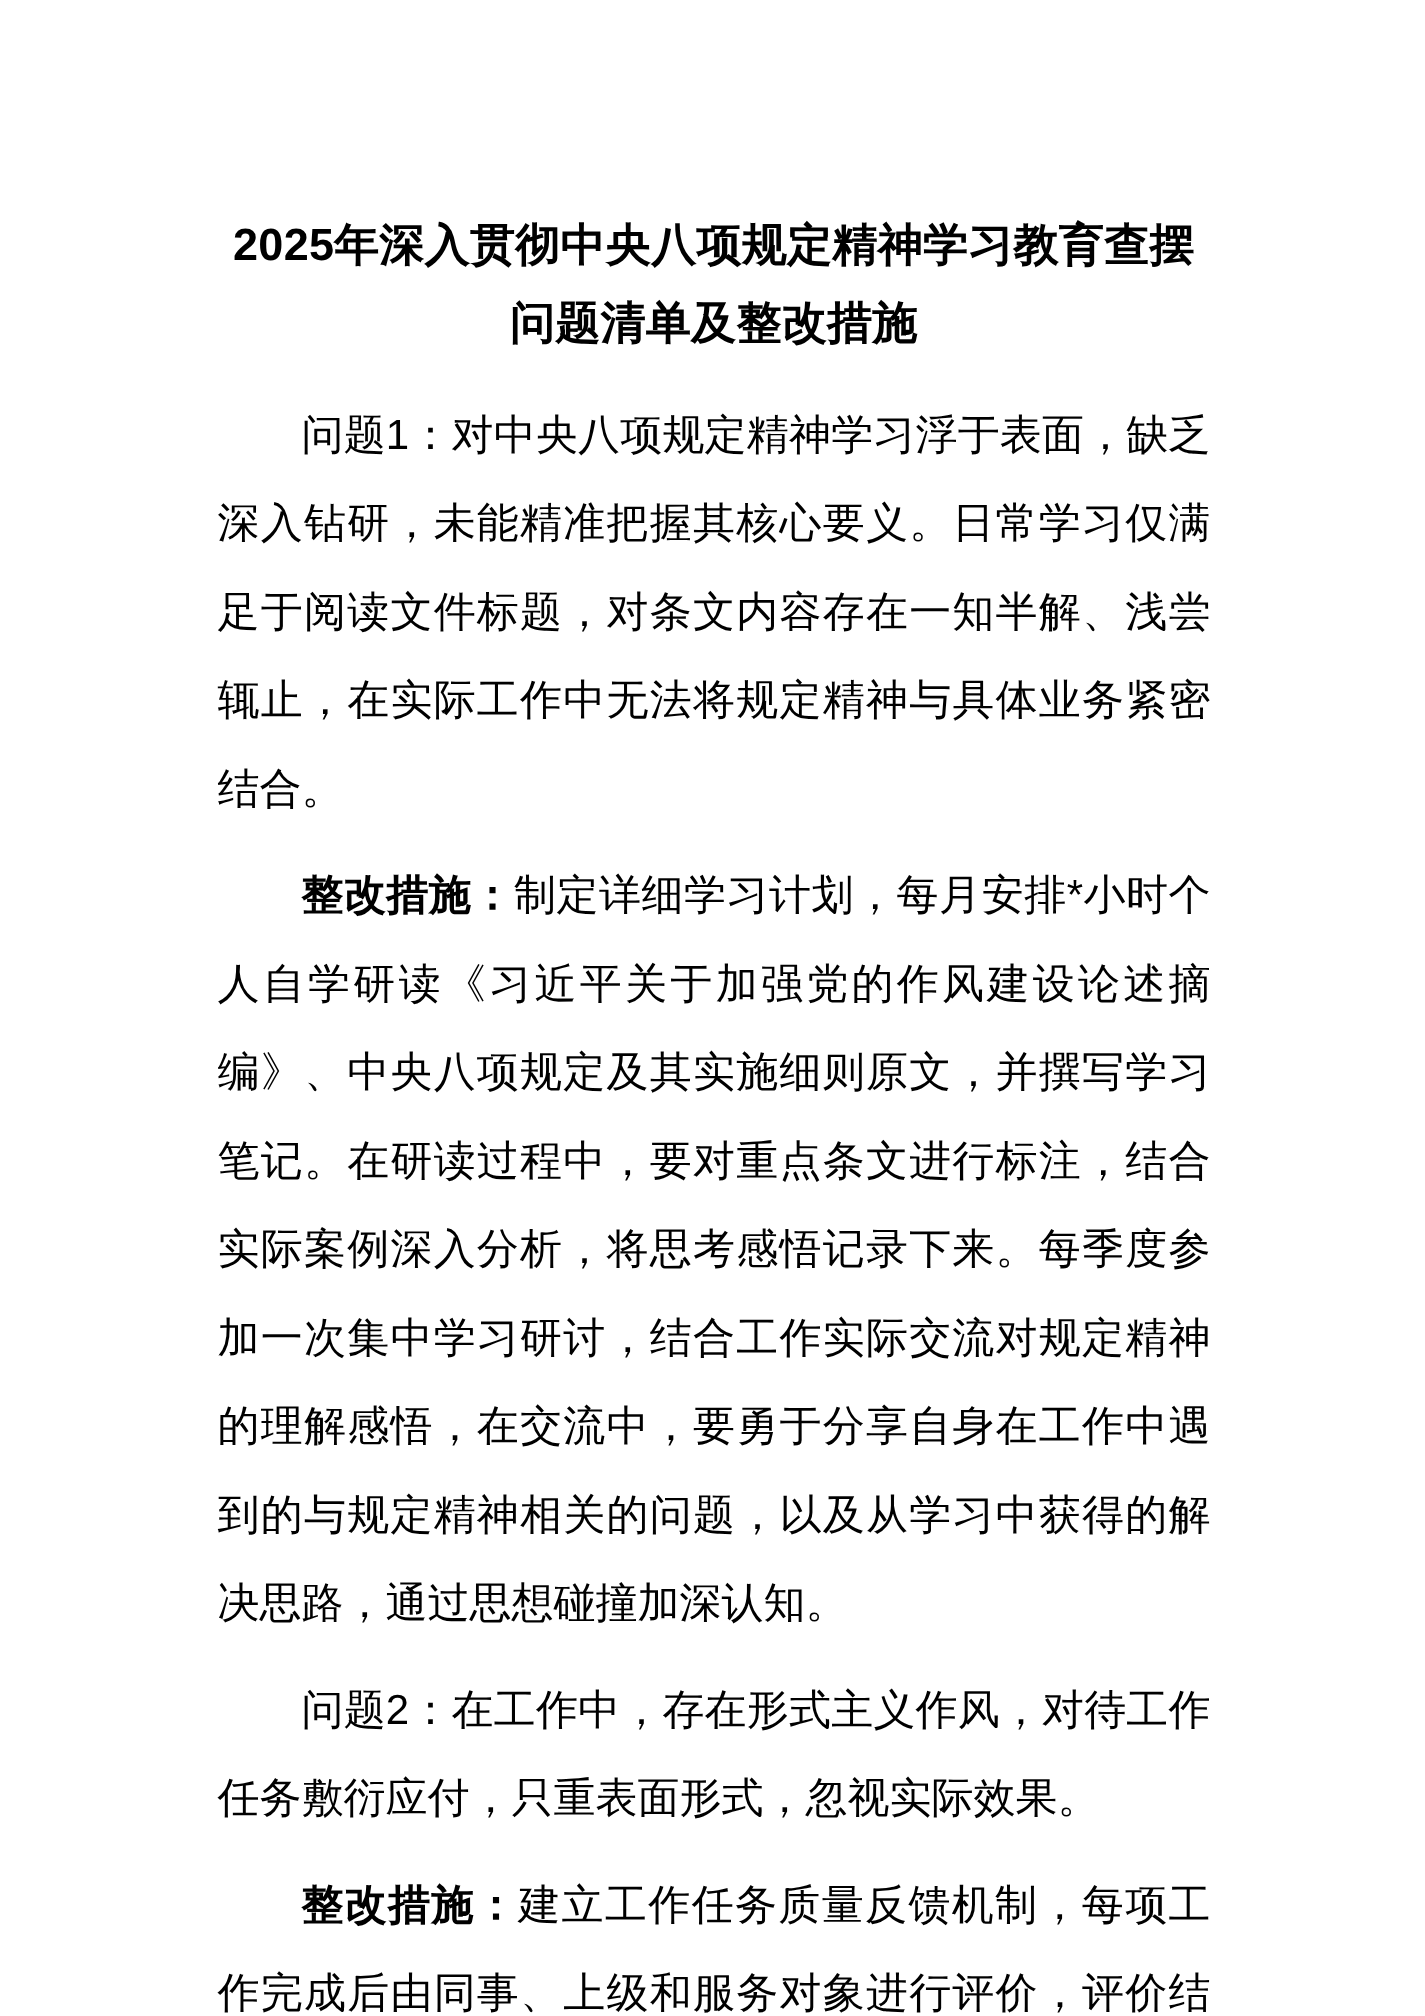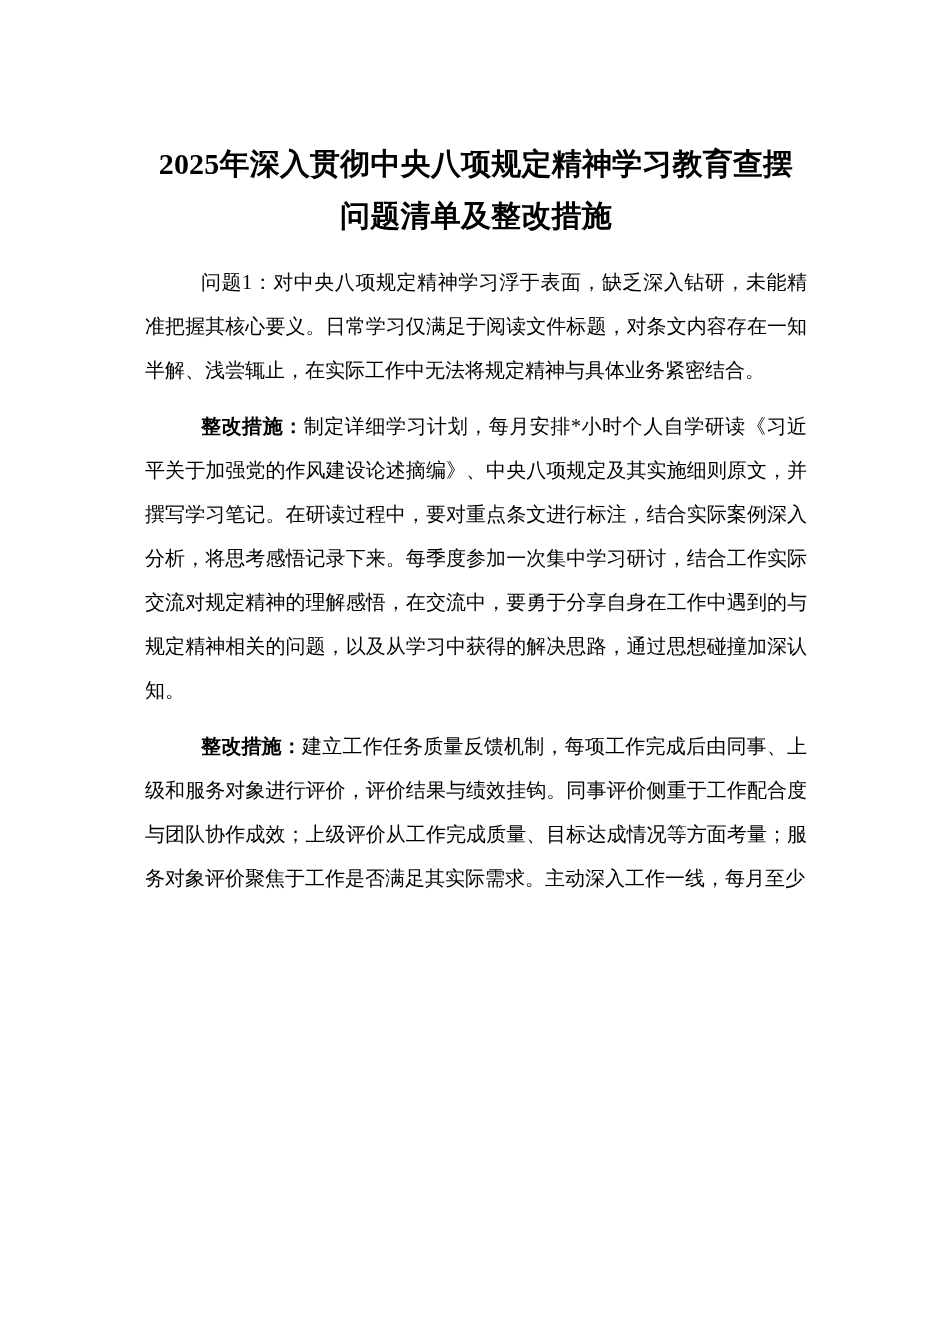--- a/index.html
+++ b/index.html
@@ -13,41 +13,40 @@
     -webkit-font-smoothing: antialiased;
   }
   .page {
     position: relative;
     width: 950px;
     height: 1344px;
     margin: 0 auto;
     background: #ffffff;
     overflow: hidden;
     box-sizing: border-box;
-    font-family: Liberation Serif, serif;
   }
   .content {
     position: absolute;
     left: 145px;
     top: 138px;
     width: 662px;
   }
   .doc-title {
     font-size: 30px;
     font-weight: bold;
     line-height: 52px;
     text-align: center;
     letter-spacing: 0.2px;
     margin: 0 0 18px 0;
     padding: 0 4px;
     word-break: break-all;
   }
   .para {
-    font-size: 20px;
-    line-height: 44px;
+    font-size: 28px;
+    line-height: 59px;
     text-align: justify;
     text-justify: inter-character;
     text-indent: 56px;
     margin: 0;
     padding: 0;
     word-break: break-all;
     letter-spacing: 0px;
   }
   .para + .para {
     margin-top: 12px;
@@ -68,19 +67,22 @@
     <h1 class="doc-title">2025年深入贯彻中央八项规定精神学习教育查摆问题清单及整改措施</h1>
 
     <p class="para">
       <span class="label-normal">问题1：</span><span>对中央八项规定精神学习浮于表面，缺乏深入钻研，未能精准把握其核心要义。日常学习仅满足于阅读文件标题，对条文内容存在一知半解、浅尝辄止，在实际工作中无法将规定精神与具体业务紧密结合。</span>
     </p>
 
     <p class="para">
       <span class="label-bold">整改措施：</span><span>制定详细学习计划，每月安排*小时个人自学研读《习近平关于加强党的作风建设论述摘编》、中央八项规定及其实施细则原文，并撰写学习笔记。在研读过程中，要对重点条文进行标注，结合实际案例深入分析，将思考感悟记录下来。每季度参加一次集中学习研讨，结合工作实际交流对规定精神的理解感悟，在交流中，要勇于分享自身在工作中遇到的与规定精神相关的问题，以及从学习中获得的解决思路，通过思想碰撞加深认知。</span>
     </p>
 
+    <p class="para">
+      <span class="label-normal">问题2：</span><span>在工作中，存在形式主义作风，对待工作任务敷衍应付，只重表面形式，忽视实际效果。</span>
+    </p>
 
     <p class="para">
       <span class="label-bold">整改措施：</span><span>建立工作任务质量反馈机制，每项工作完成后由同事、上级和服务对象进行评价，评价结果与绩效挂钩。同事评价侧重于工作配合度与团队协作成效；上级评价从工作完成质量、目标达成情况等方面考量；服务对象评价聚焦于工作是否满足其实际需求。主动深入工作一线，每月至少</span>
     </p>
 
   </div>
 </div>
 
 </body></html>

